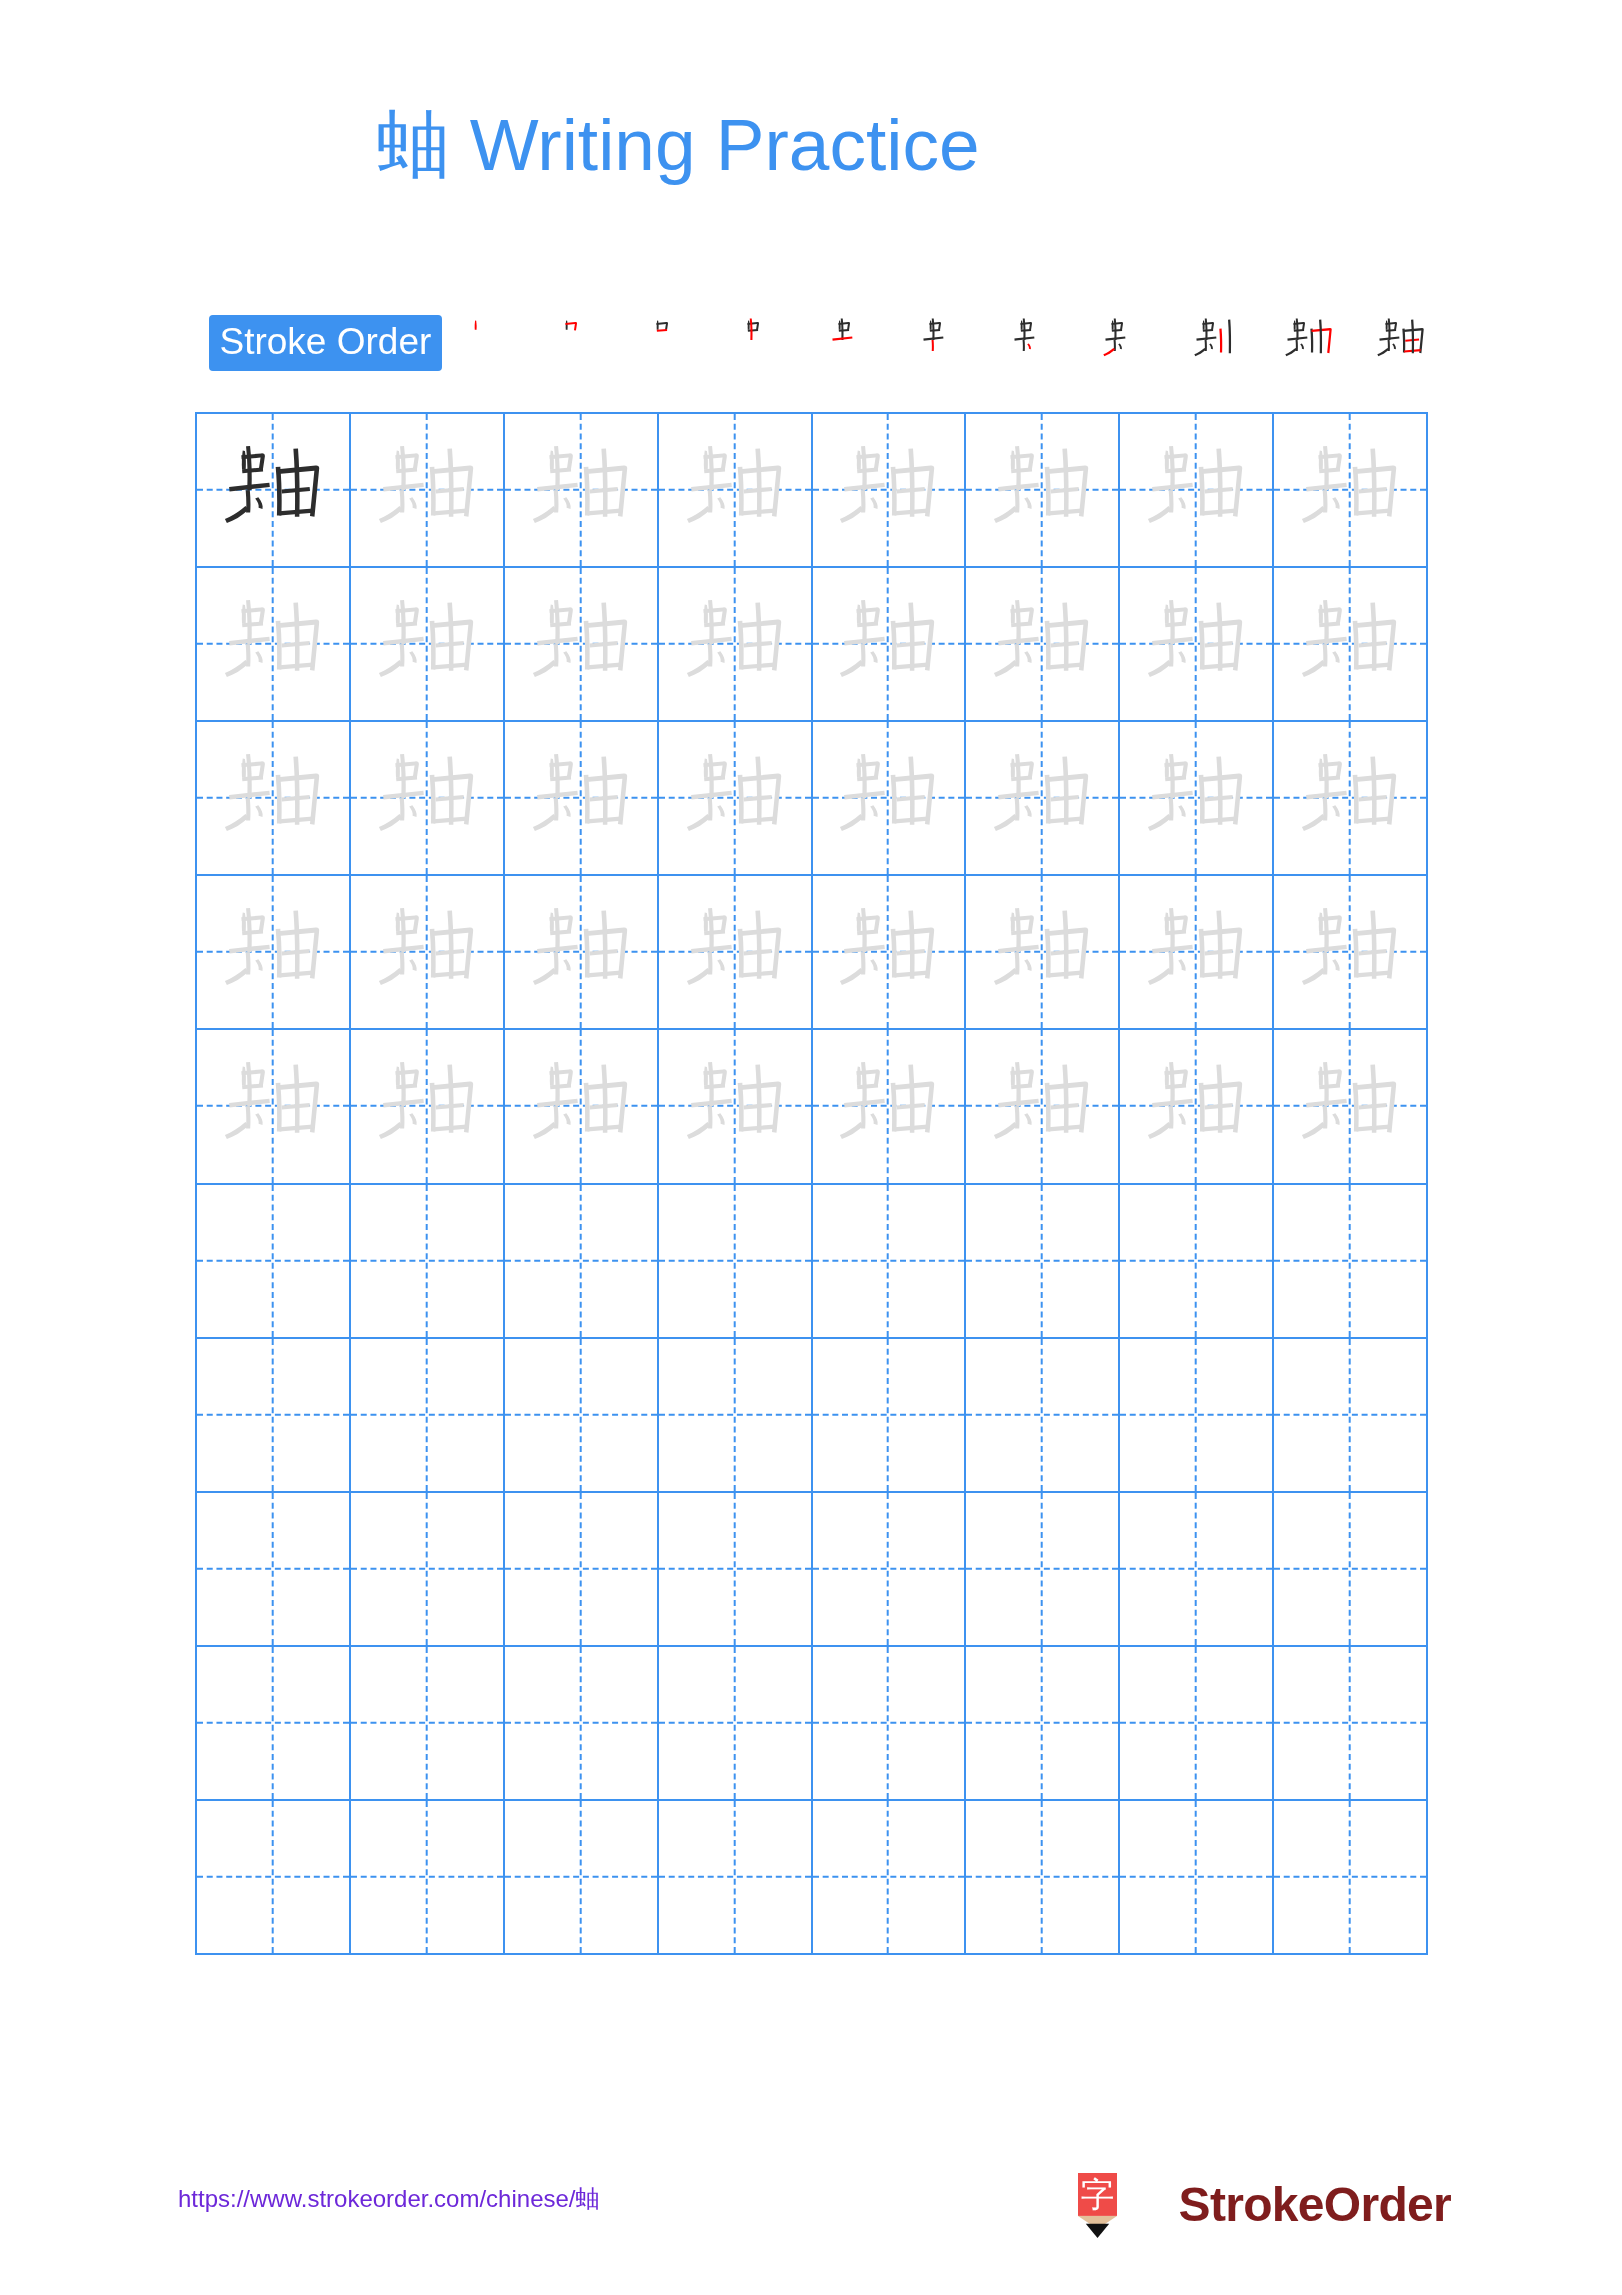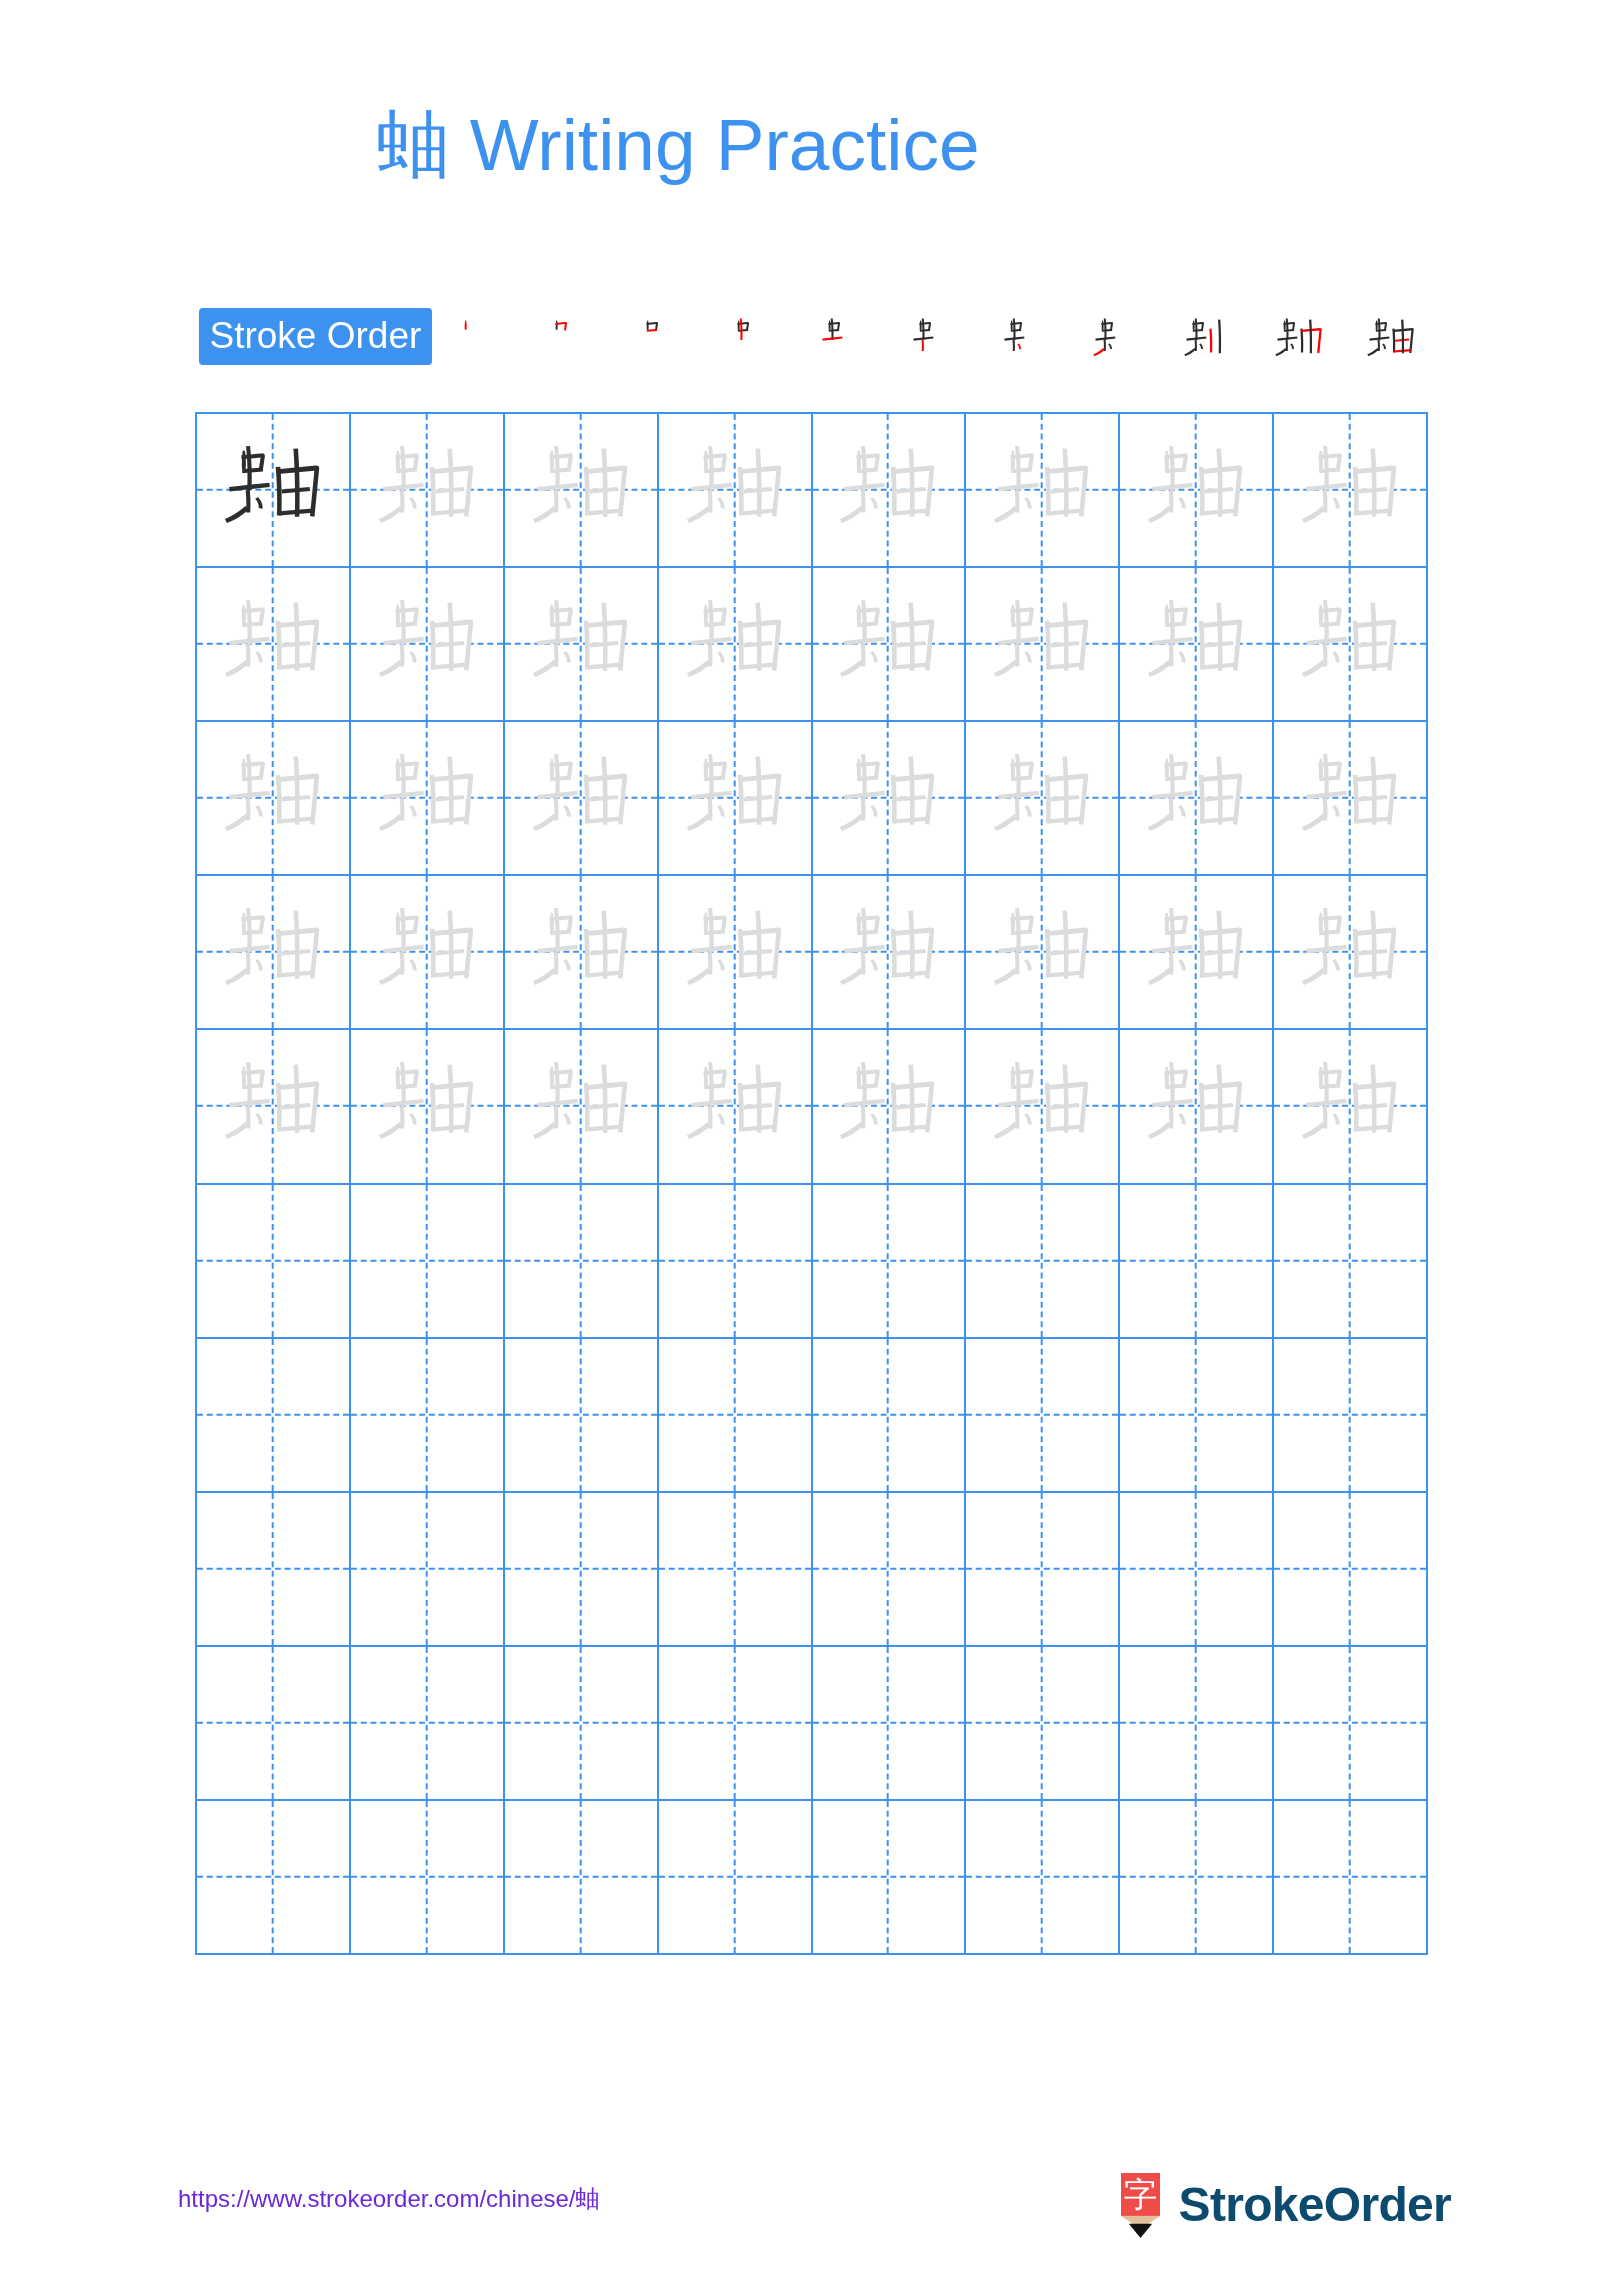--- a/index.html
+++ b/index.html
@@ -28,26 +28,26 @@
     font-weight: 400;
     white-space: nowrap;
   }
   #page-title .tchar {
     font-family: "DejaVu Sans", sans-serif;
   }
 
   
   #stroke-order-row {
     position: absolute;
-    left: 199px;
+    left: 209px;
     top: 308px;
     width: 1237px;
     height: 63px;
     display: flex;
-    align-items: flex-start;
+    align-items: flex-end;
   }
   #stroke-order-badge {
     background: #3D92F0;
     color: #ffffff;
     font-size: 37px;
     line-height: 1;
     padding: 8.5px 10.5px 11px 10.5px;
     border-radius: 3.9px;
     white-space: nowrap;
     flex: 0 0 auto;
@@ -151,24 +151,25 @@
   }
   #footer-logo .logo-mark {
     width: 47px;
     height: 65px;
     position: relative;
     flex: 0 0 auto;
   }
   #footer-logo .logo-text {
     font-size: 48px;
     font-weight: bold;
-    color: #0c4a6e;
+    color: #7f1d1d;
     line-height: 1;
     letter-spacing: -0.7px;
     white-space: nowrap;
+    margin-left: 43px;
   }
 </style>
 </head>
 <body>
 
 <div id="page-title">
   <span class="tchar">蚰</span><span> Writing Practice</span>
 </div>
 
 <div id="stroke-order-row">

